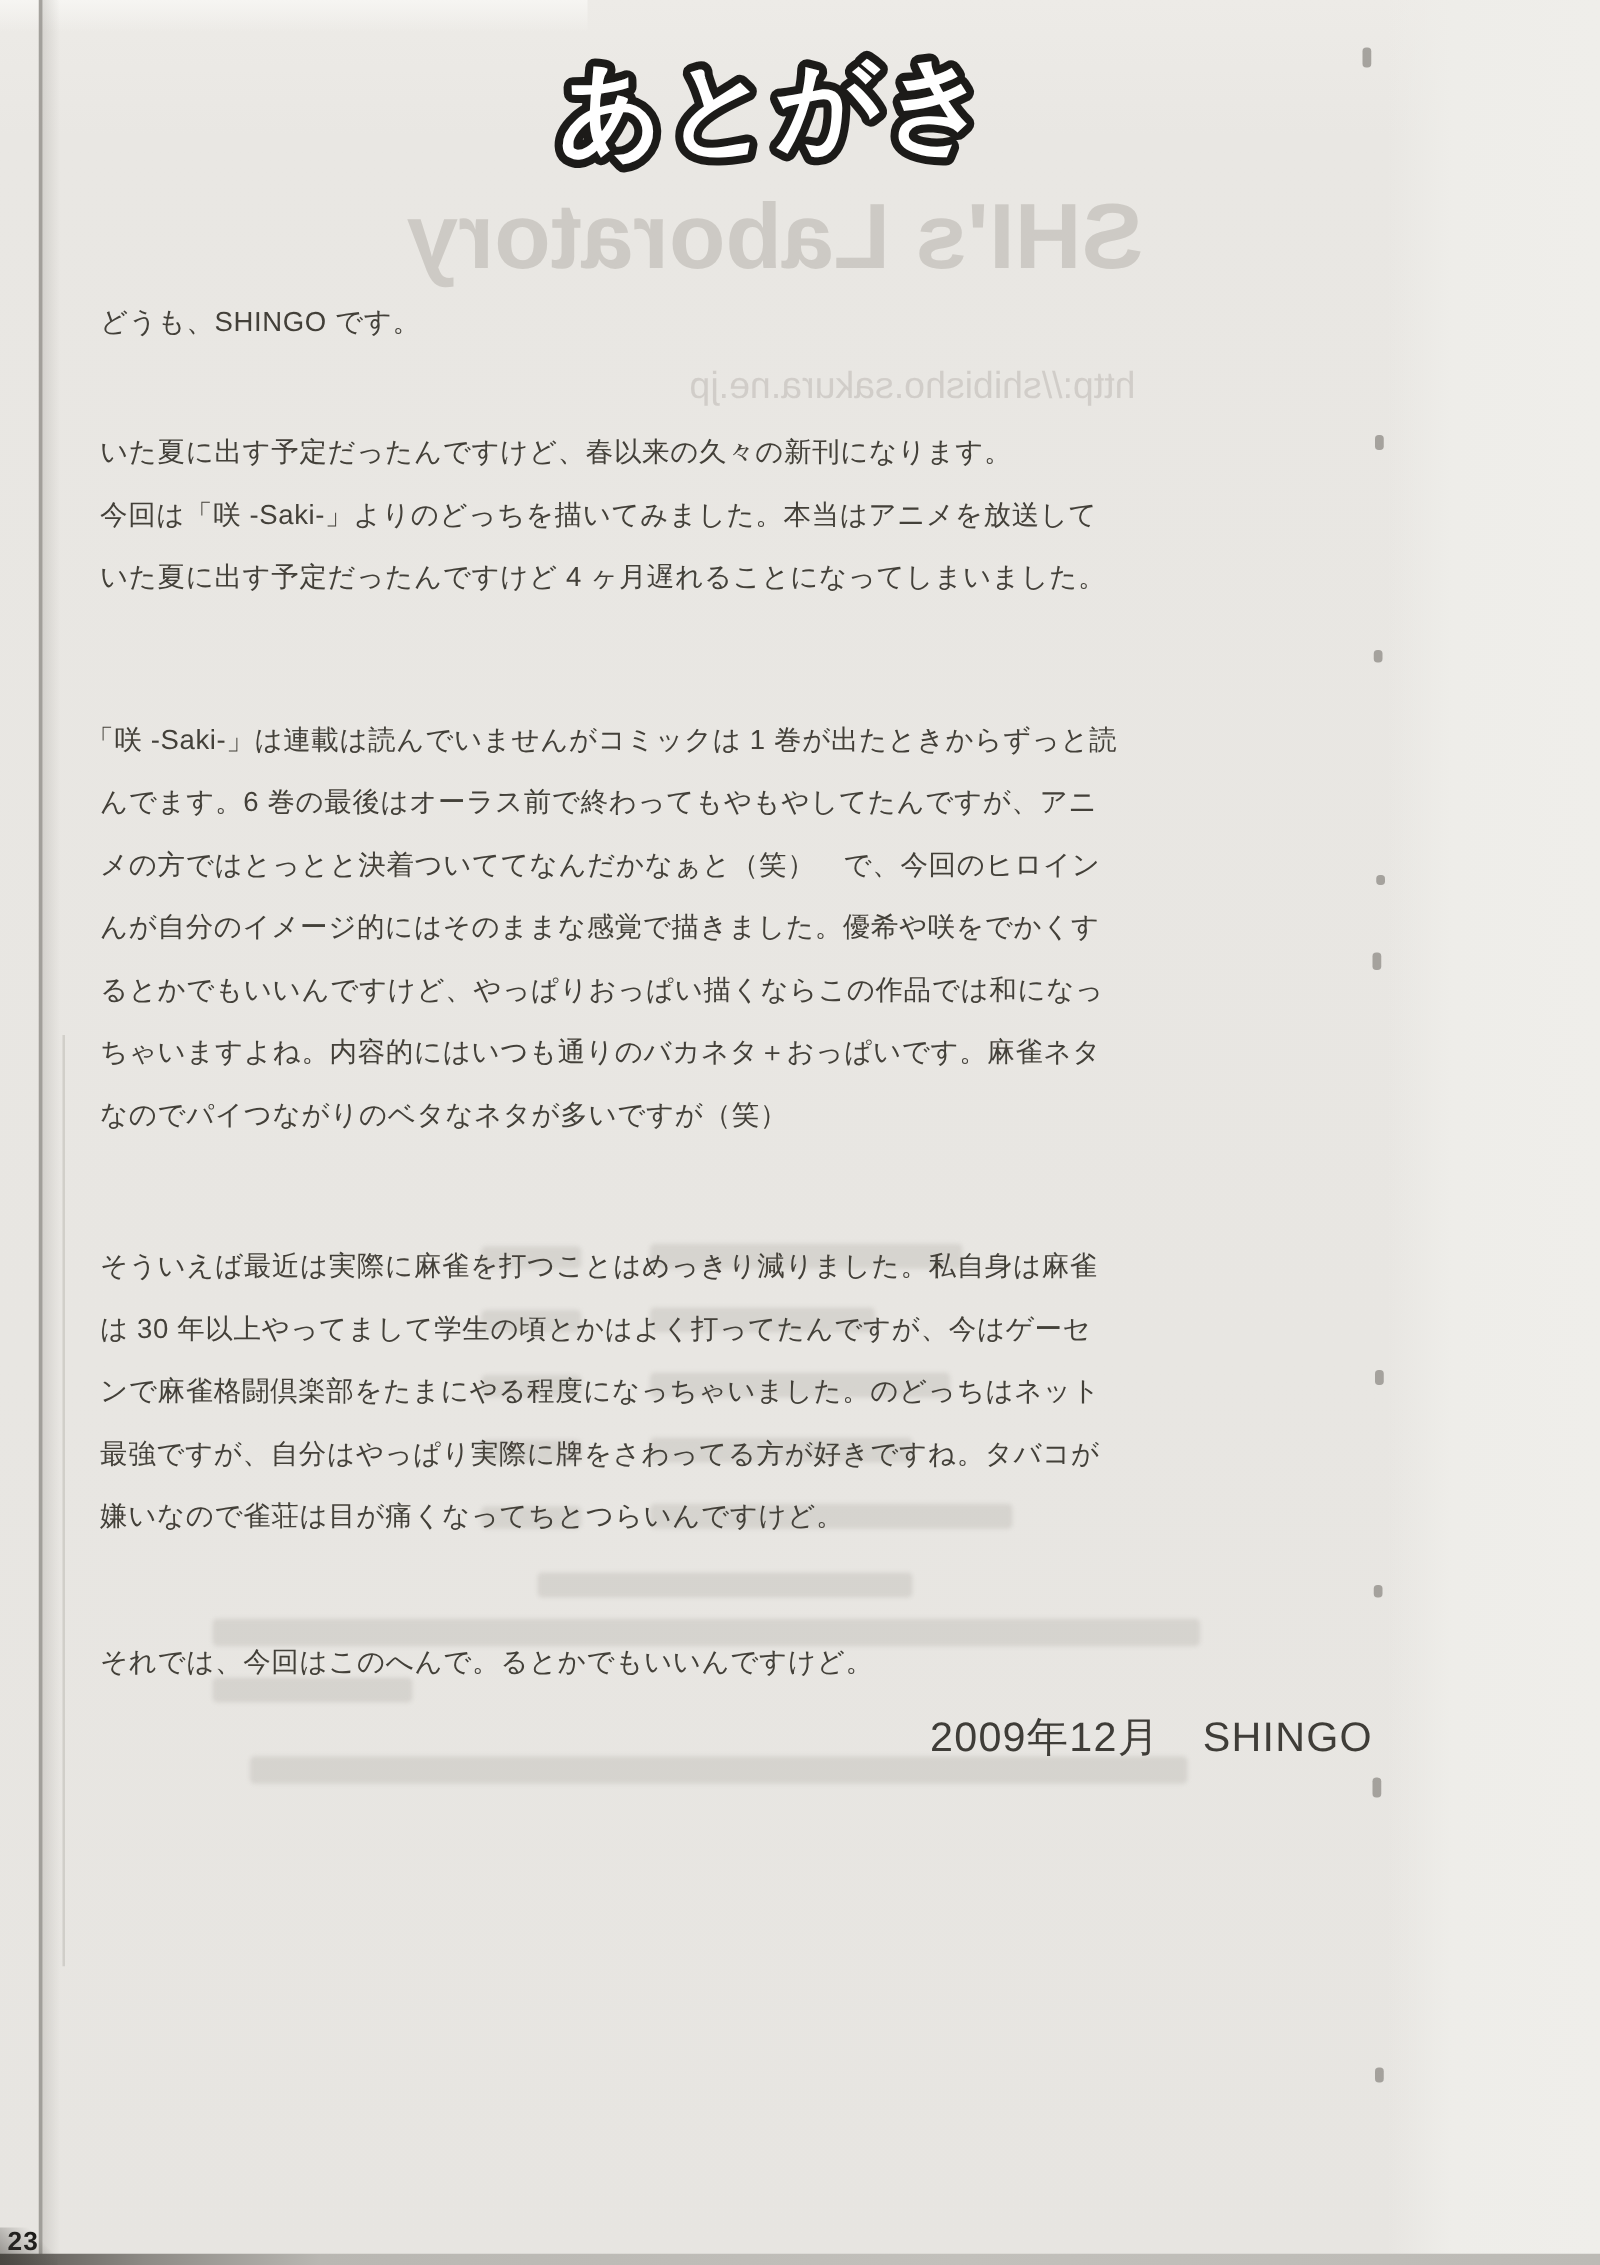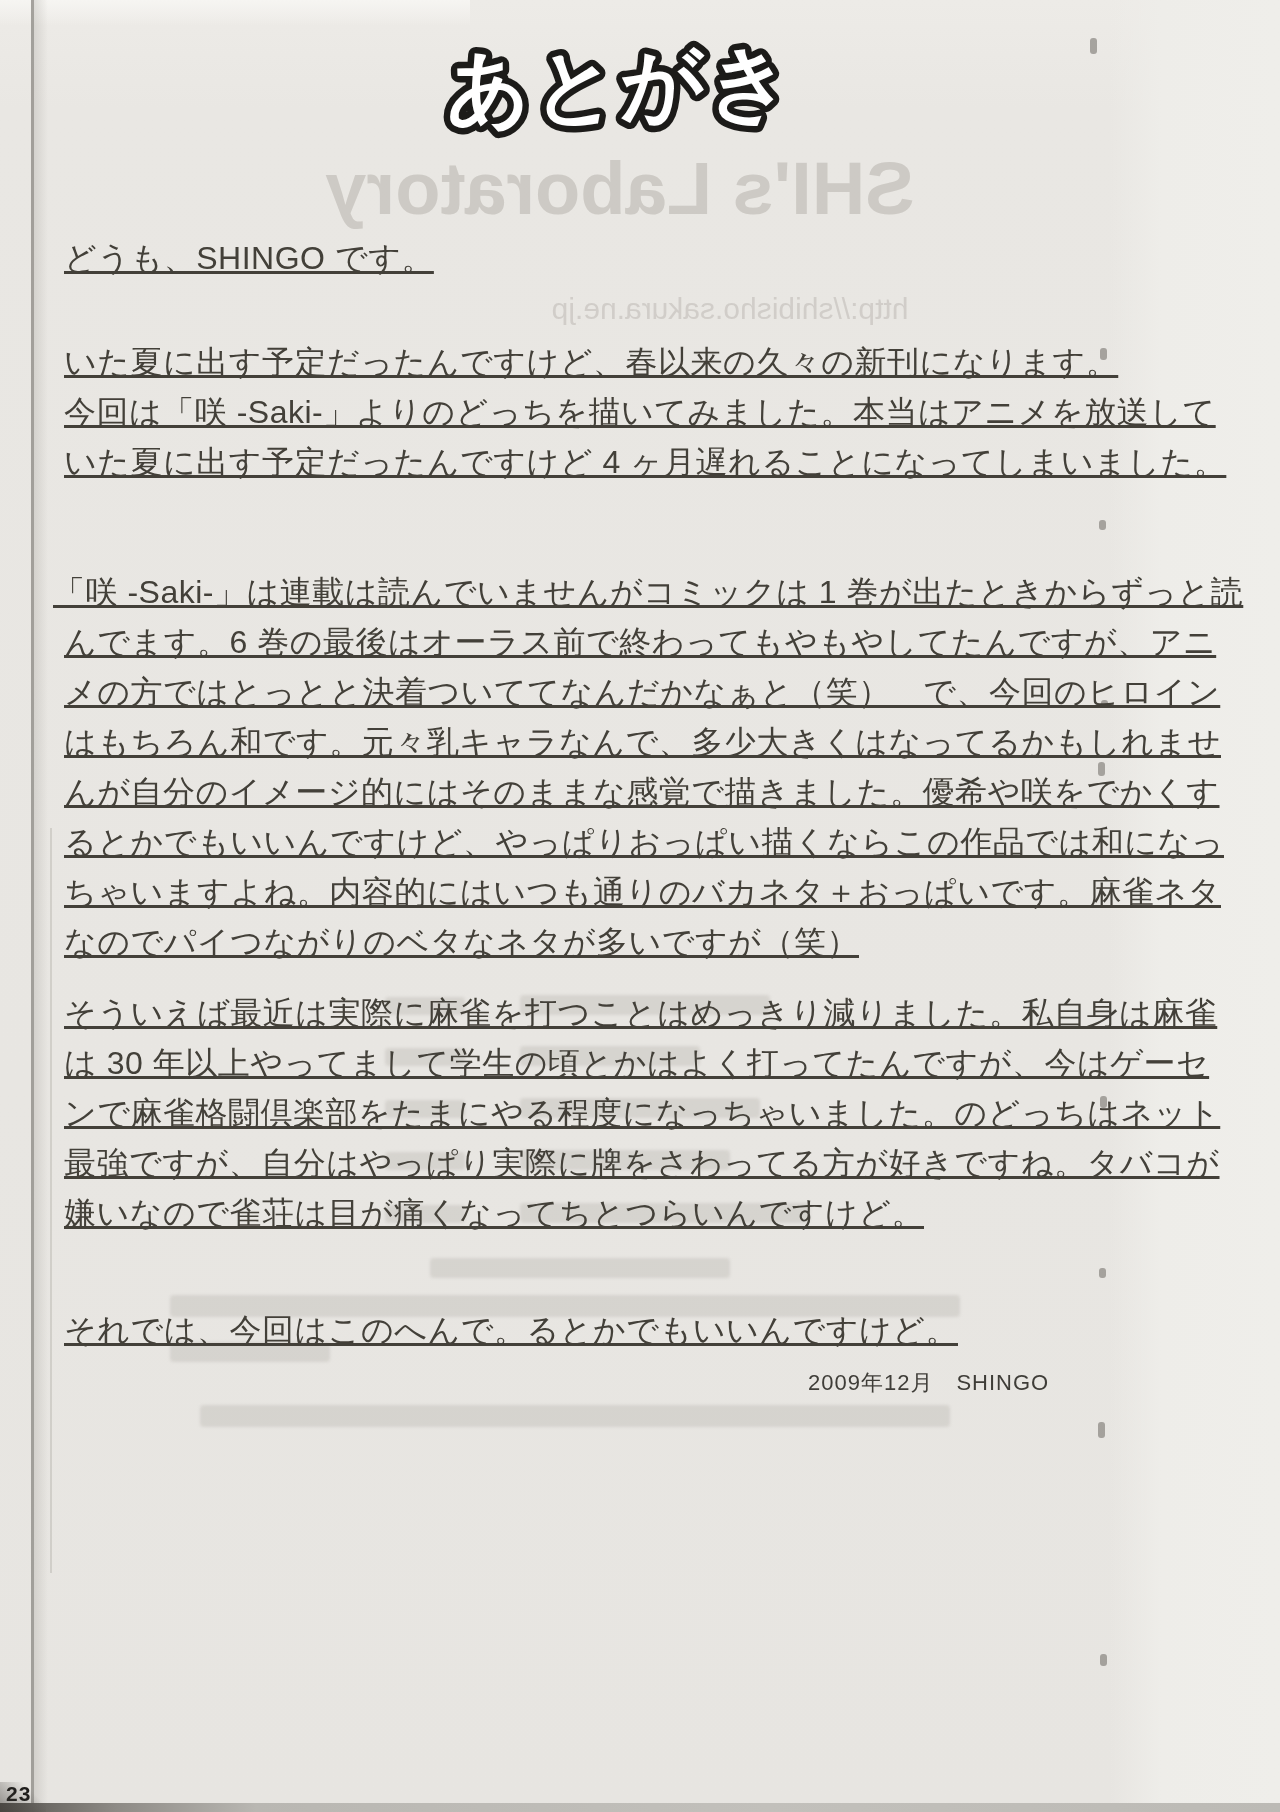--- a/index.html
+++ b/index.html
@@ -53,29 +53,29 @@
     position:absolute;left:430px;top:25px;width:380px;height:115px;
     transform:rotate(-1.2deg);
   }
   .title-wrap svg{width:100%;height:100%;}
   .title-wrap text{
     font-family:"Liberation Sans","DejaVu Sans",sans-serif;
     font-weight:bold;
   }
   
   .para{
-    position:absolute;left:64px;width:1040px;
-    font-size:32px;line-height:50px;color:#434039;
-    letter-spacing:.5px;white-space:nowrap;text-decoration:underline;
+    position:absolute;left:80px;width:1040px;
+    font-size:22px;line-height:50px;color:#434039;
+    letter-spacing:.5px;white-space:nowrap;
   }
   .para .line{height:50px;}
   .hang{text-indent:-11px;margin-top:24px;}
   .signoff{
-    position:absolute;left:808px;top:1368px;
-    font-size:22px;color:#3f3d38;letter-spacing:1px;white-space:nowrap;
+    position:absolute;left:744px;top:1368px;
+    font-size:33px;color:#3f3d38;letter-spacing:1px;white-space:nowrap;
   }
   .page-number{
     position:absolute;left:6px;top:1782px;
     font-size:21px;font-weight:bold;color:#1d1c1a;letter-spacing:1px;
   }
   
   .showthrough{position:absolute;transform:scaleX(-1);color:rgba(166,163,156,.42);
     white-space:nowrap;filter:blur(.6px);font-weight:bold;}
   .st-circle{left:250px;top:146px;width:740px;font-size:74px;text-align:center;}
   .st-url{left:430px;top:292px;width:600px;font-size:30px;font-weight:normal;
@@ -139,21 +139,20 @@
   <div class="para" style="top:337px">
     <div class="line">いた夏に出す予定だったんですけど、春以来の久々の新刊になります。</div>
     <div class="line">今回は「咲 -Saki-」よりのどっちを描いてみました。本当はアニメを放送して</div>
     <div class="line">いた夏に出す予定だったんですけど 4 ヶ月遅れることになってしまいました。</div>
   </div>
 
   <div class="para" style="top:543px">
     <div class="line hang">「咲 -Saki-」は連載は読んでいませんがコミックは 1 巻が出たときからずっと読</div>
     <div class="line">んでます。6 巻の最後はオーラス前で終わってもやもやしてたんですが、アニ</div>
     <div class="line">メの方ではとっとと決着ついててなんだかなぁと（笑）　で、今回のヒロイン</div>
-    <div class="line">はもちろん和です。元々乳キャラなんで、多少大きくはなってるかもしれませ</div>
     <div class="line">んが自分のイメージ的にはそのままな感覚で描きました。優希や咲をでかくす</div>
     <div class="line">るとかでもいいんですけど、やっぱりおっぱい描くならこの作品では和になっ</div>
     <div class="line">ちゃいますよね。内容的にはいつも通りのバカネタ＋おっぱいです。麻雀ネタ</div>
     <div class="line">なのでパイつながりのベタなネタが多いですが（笑）</div>
   </div>
 
   <div class="para" style="top:988px">
     <div class="line">そういえば最近は実際に麻雀を打つことはめっきり減りました。私自身は麻雀</div>
     <div class="line">は 30 年以上やってまして学生の頃とかはよく打ってたんですが、今はゲーセ</div>
     <div class="line">ンで麻雀格闘倶楽部をたまにやる程度になっちゃいました。のどっちはネット</div>

